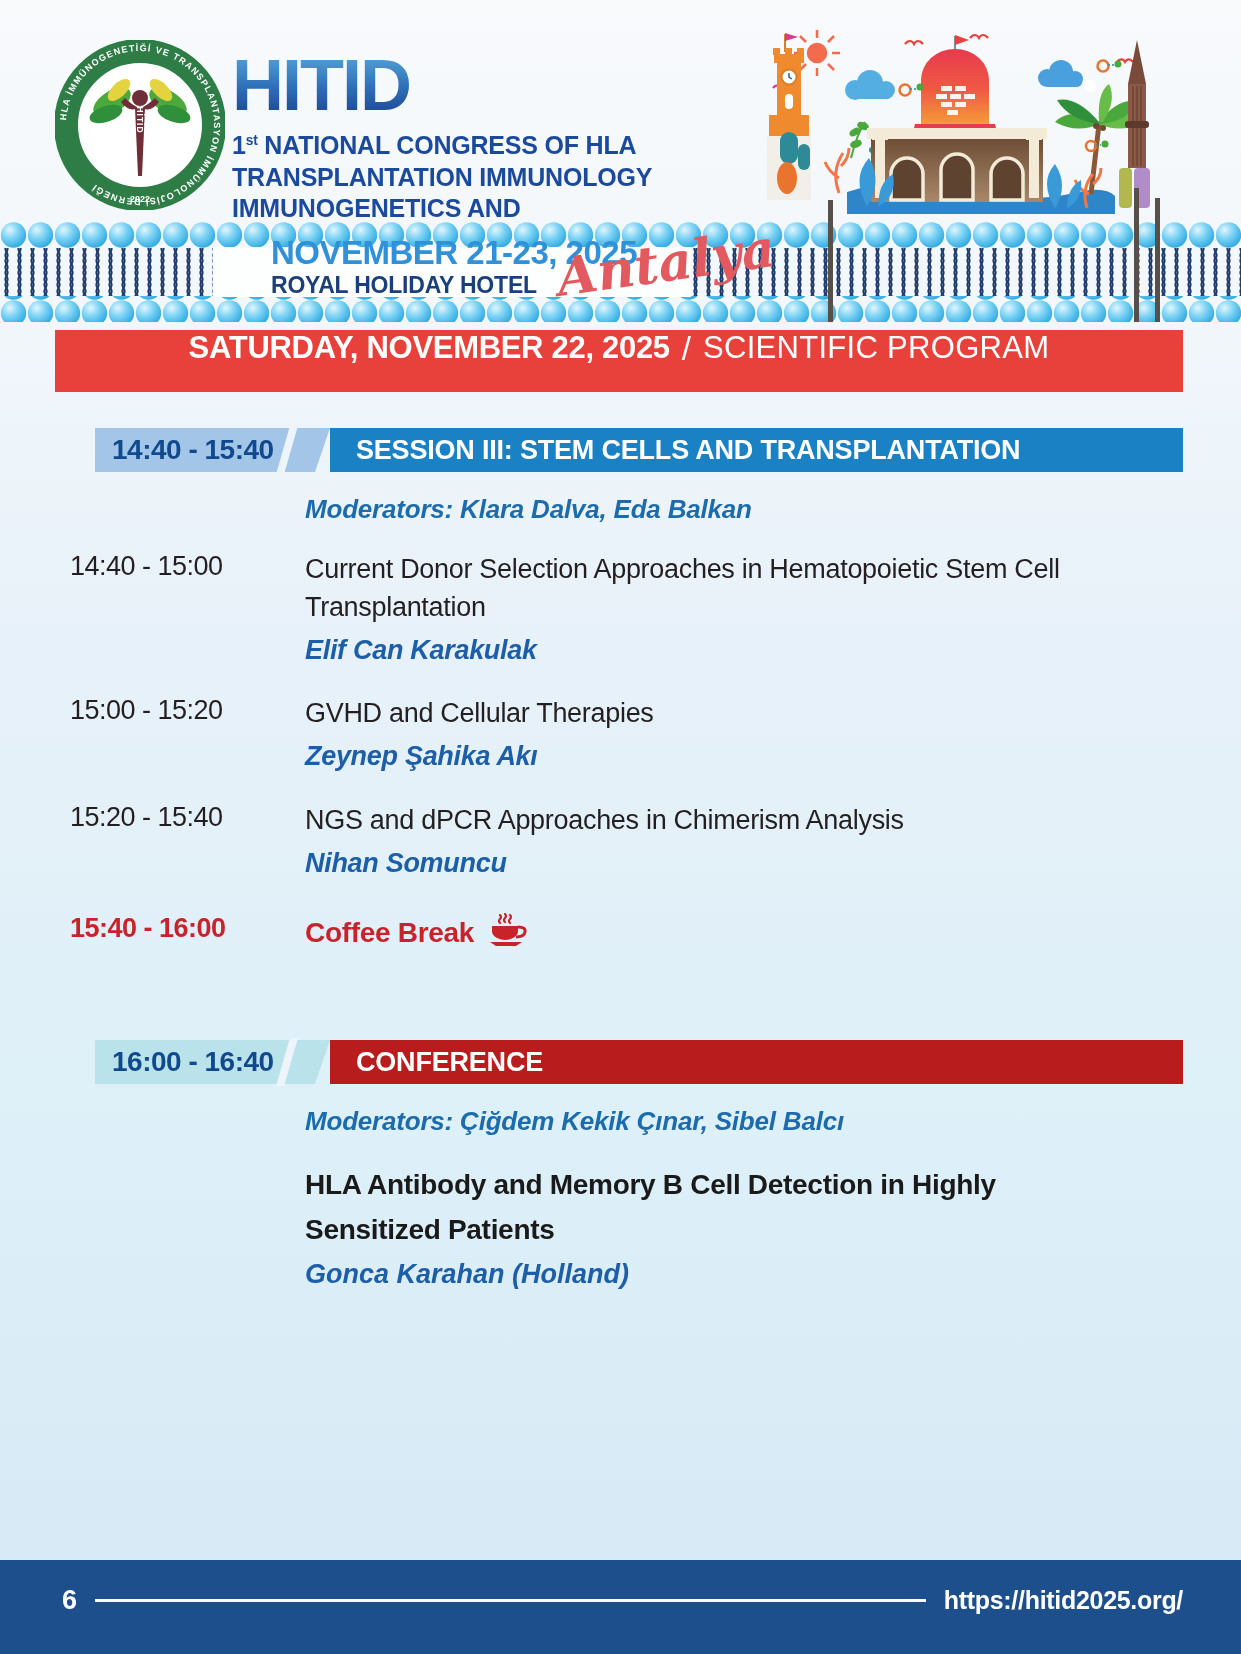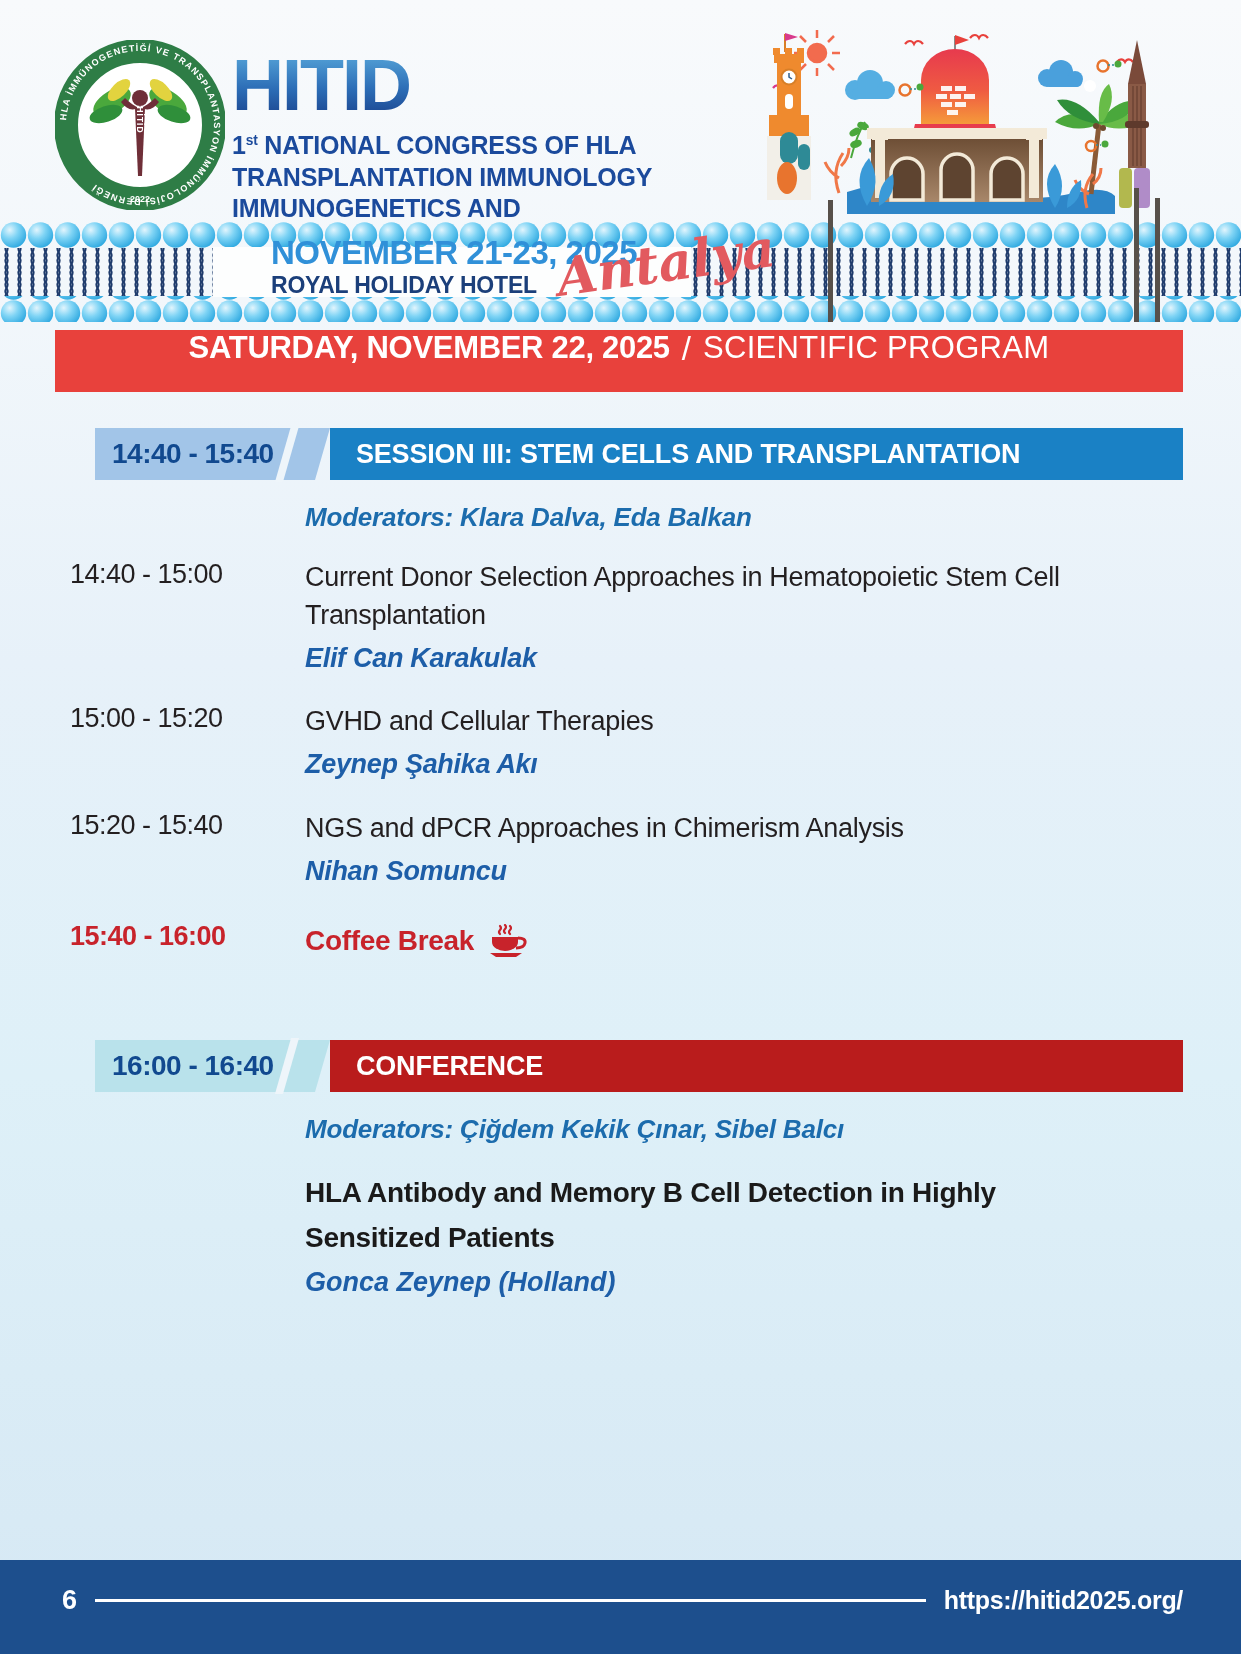--- a/index.html
+++ b/index.html
@@ -30,21 +30,21 @@
     font-size:52px; color:#e25a5f; transform:rotate(-8deg); }
 
   
   .day-banner { position:absolute; left:55px; top:330px; width:1128px; height:62px; background:#e8413c;
     display:flex; align-items:flex-start; justify-content:center; color:#fff; font-size:31px; z-index:5; }
   .day-banner .date { font-weight:800; letter-spacing:-0.3px; }
   .day-banner .sep { font-weight:300; margin:0 12px; font-size:33px; }
   .day-banner .prog { font-weight:400; letter-spacing:0.3px; }
 
   
-  .bar { position:relative; width:1128px; height:52px; display:flex;padding-left:40px; }
+  .bar { position:relative; width:1128px; height:44px; display:flex;padding-left:40px; }
   .bar-label { width:235px; height:100%; display:flex; align-items:center; padding-left:17px;
     font-size:28px; font-weight:bold; color:#11498f; letter-spacing:-0.5px;
     clip-path:polygon(0 0,100% 0,calc(100% - 15px) 100%,0 100%); }
   .bar-gap { position:absolute; left:228px; top:-2px; bottom:-2px; width:8px; background:#eef5fa; transform:skewX(-16deg); }
   .bar-title { flex:1; display:flex; align-items:center; padding-left:26px;
     font-size:27px; font-weight:bold; color:#ffffff; letter-spacing:-0.2px; }
   .session-label { background:#a2c5e8; }
   .session-fill  { background:#1a81c5; }
   .conf-label { background:#b9e2eb; }
   .conf-fill  { background:#b91c1c; }
@@ -53,21 +53,21 @@
   #session-block { position:absolute; left:55px; top:428px; width:1128px; z-index:5; }
   #conference-block { position:absolute; left:55px; top:1040px; width:1128px; z-index:5; }
   .moderators { margin:22px 0 0 250px; font-size:26px; font-weight:bold; font-style:italic; color:#1c6cad; letter-spacing:-0.2px; }
   .talks { margin-top:26px; }
   .talk { display:flex; margin-bottom:26px; }
   .talk-time { width:250px; padding-left:15px; font-size:27px; color:#231f20; letter-spacing:-0.5px; }
   .talk-body { width:770px; font-size:27px; color:#231f20; line-height:1.4; letter-spacing:-0.3px; }
   .talk-speaker { margin-top:5px; font-weight:bold; font-style:italic; color:#1d5ea8; }
   .coffee-row { margin-top:30px; }
   .coffee-row .talk-time, .coffee-label { color:#c8232b; font-weight:bold; }
-  .coffee-label { font-size:28px; display:flex; align-items:flex-end; gap:14px; letter-spacing:-0.3px; }
+  .coffee-label { font-size:28px; display:flex; align-items:flex-start; gap:14px; letter-spacing:-0.3px; }
   .conf-talk-title { margin:26px 0 0 250px; width:750px; font-size:28px; font-weight:bold; color:#1a1a1a; line-height:1.6; letter-spacing:-0.3px; }
   .conf-speaker { margin:6px 0 0 250px; font-size:27px; font-weight:bold; font-style:italic; color:#1d5ea8; }
 
   
   .footer { position:absolute; left:0; bottom:0; width:1241px; height:94px; background:#1d4f8d;
     display:flex; align-items:center; padding:0 58px 14px 62px; color:#fff; z-index:6; }
   .footer .page-num { font-size:27px; font-weight:bold; }
   .footer .rule { flex:1; height:3px; background:#ffffff; margin:0 18px; }
   .footer .url { font-size:25px; font-weight:bold; letter-spacing:-0.3px; }
 </style>
@@ -359,20 +359,20 @@
 </div>
 
 <div id="conference-block">
   <div class="bar">
     <div class="bar-label conf-label">16:00 - 16:40</div>
     <div class="bar-title conf-fill">CONFERENCE</div>
     <div class="bar-gap"></div>
   </div>
   <div class="moderators">Moderators: Çiğdem Kekik Çınar, Sibel Balcı</div>
   <div class="conf-talk-title">HLA Antibody and Memory B Cell Detection in Highly Sensitized Patients</div>
-  <div class="conf-speaker">Gonca Zeynep (Holland)</div>
+  <div class="conf-speaker">Gonca Karahan (Holland)</div>
 </div>
 
 <div class="footer">
   <span class="page-num">6</span>
   <span class="rule"></span>
   <span class="url">https://hitid2025.org/</span>
 </div>
 
 </body></html>

